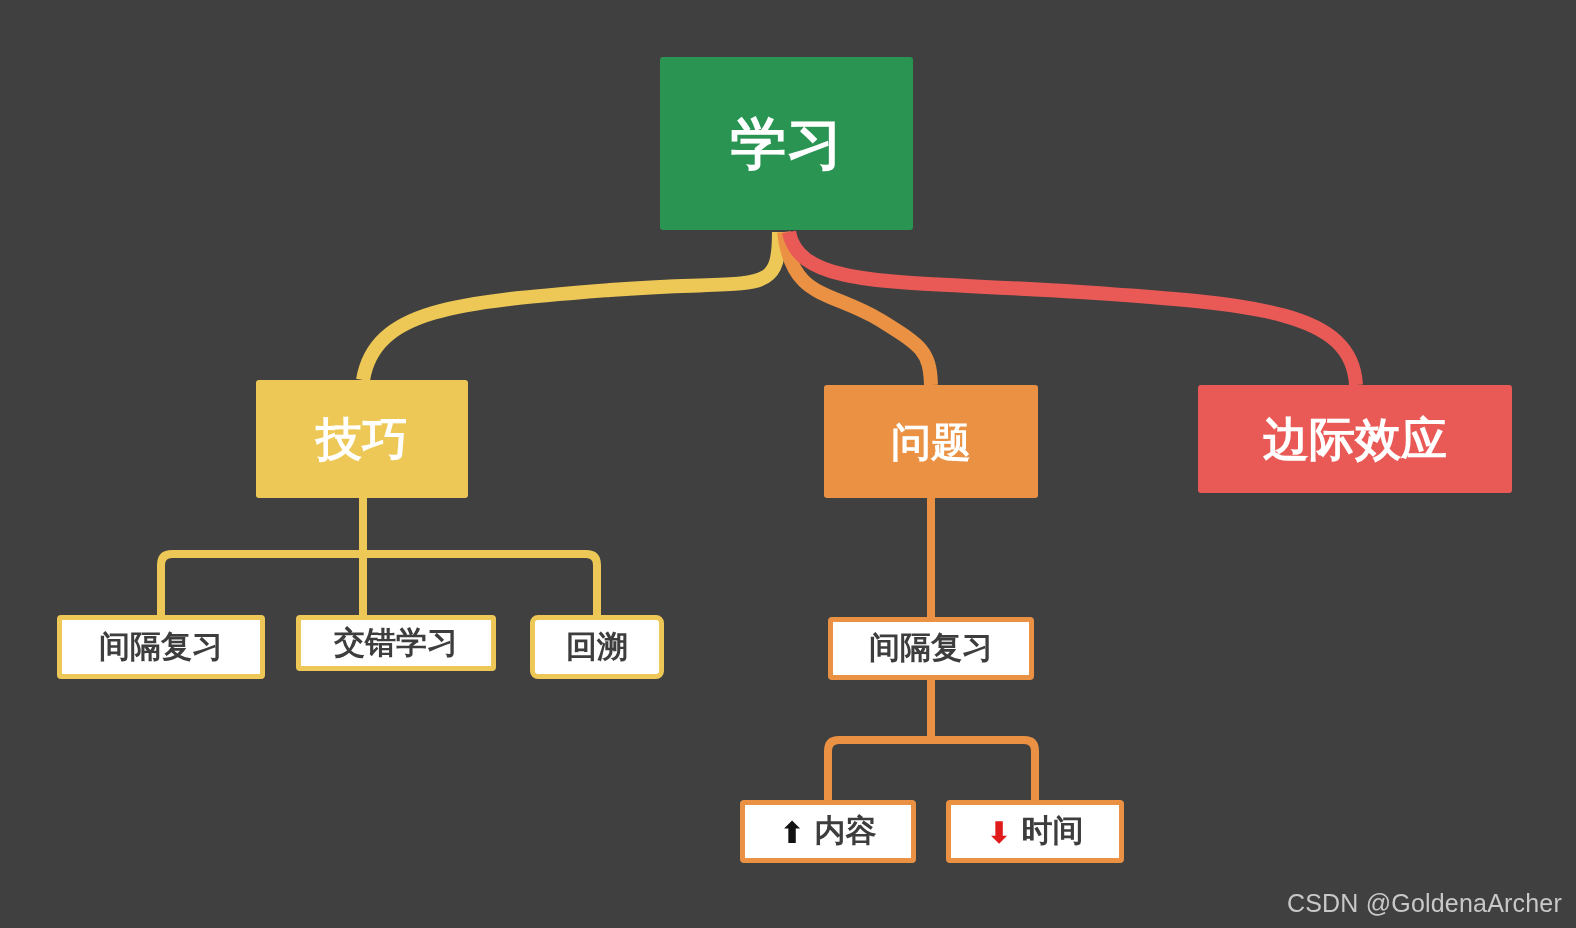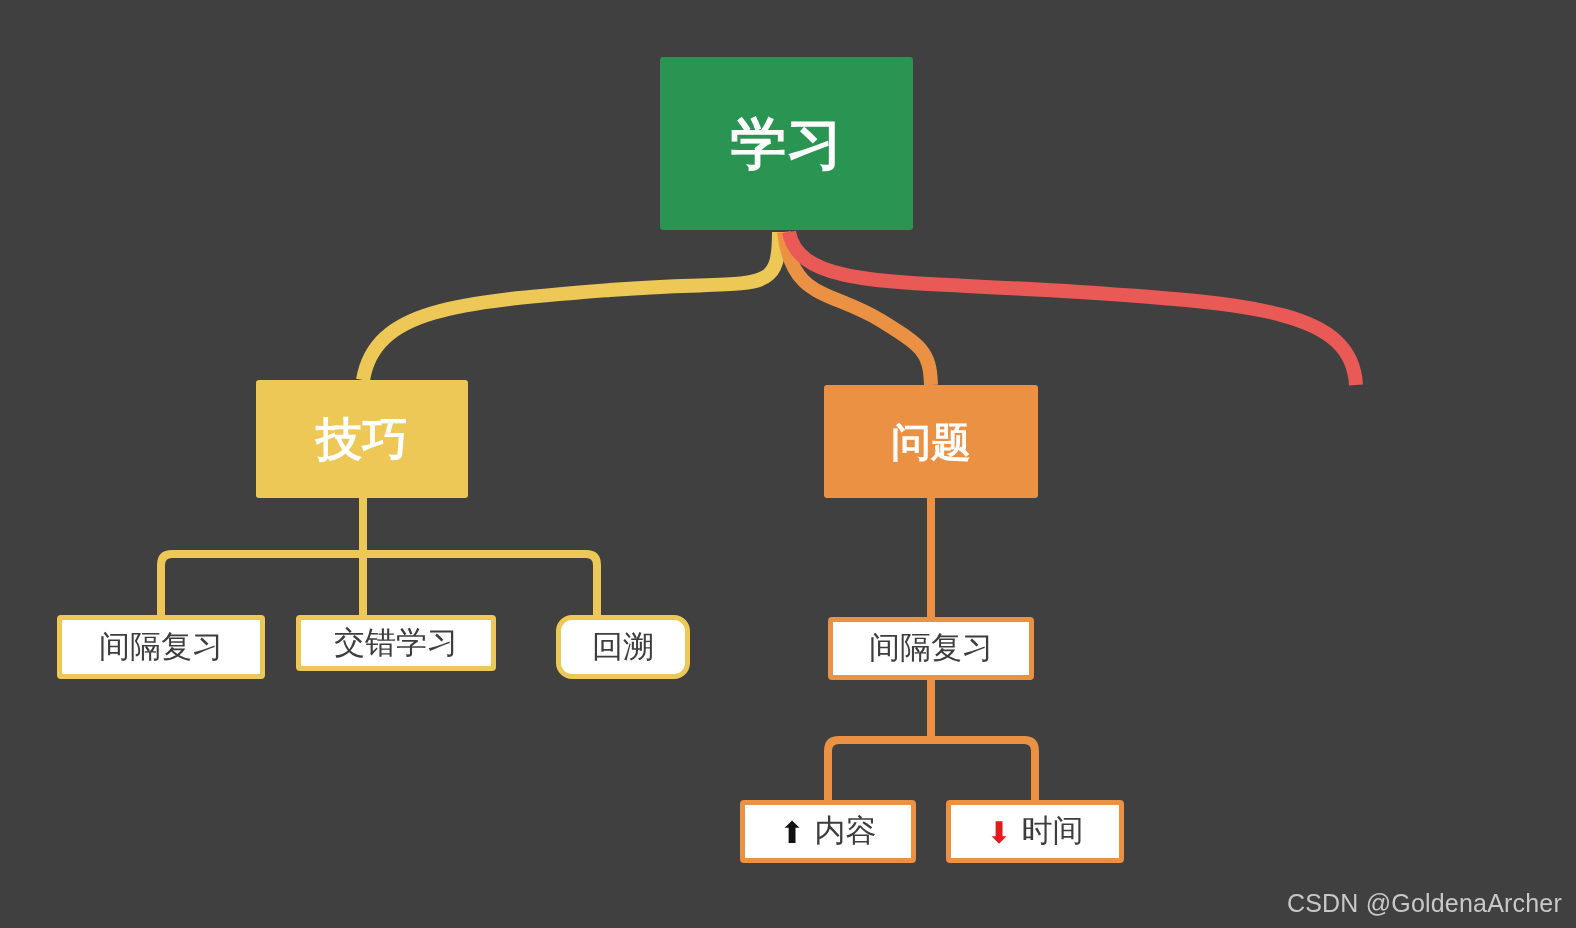--- a/index.html
+++ b/index.html
@@ -34,21 +34,21 @@
     text-align: center;
     line-height: 1.1;
   }
   .node-primary {
     color: #ffffff;
     font-weight: bold;
   }
   .node-leaf {
     background: #ffffff;
     color: #3d3d3d;
-    font-weight: normal;
+    font-weight: bold;
   }
   .leaf-inner {
     display: flex;
     align-items: center;
     justify-content: center;
     gap: 10px;
     white-space: nowrap;
   }
   .arrow-glyph {
     font-size: 30px;
@@ -88,30 +88,33 @@
   </div>
 
   <div class="node node-primary" style="left: 256px; top: 380px; width: 212px; height: 118px; font-size: 46px; border-radius: 3px; background: rgb(238, 200, 86); color: rgb(255, 255, 255);">
     <span>技巧</span>
   </div>
 
   <div class="node node-primary" style="left: 824px; top: 385px; width: 214px; height: 113px; font-size: 40px; border-radius: 3px; background: rgb(235, 145, 67); color: rgb(255, 255, 255);">
     <span>问题</span>
   </div>
 
+  <div class="node node-primary" style="left: 1198px; top: 385px; width: 314px; height: 108px; font-size: 46px; border-radius: 3px; background: rgb(233, 90, 86); color: rgb(255, 255, 255);">
+    <span>边际效应</span>
+  </div>
 
   <div class="node node-leaf" style="left: 57px; top: 615px; width: 208px; height: 64px; font-size: 31px; border-radius: 4px; border: 5px solid rgb(238, 200, 86); color: rgb(61, 61, 61);">
     <span class="leaf-inner">间隔复习</span>
   </div>
 
   <div class="node node-leaf" style="left: 296px; top: 615px; width: 200px; height: 56px; font-size: 31px; border-radius: 4px; border: 5px solid rgb(238, 200, 86); color: rgb(61, 61, 61);">
     <span class="leaf-inner">交错学习</span>
   </div>
 
-  <div class="node node-leaf" style="left: 556px; top: 615px; width: 134px; height: 64px; font-size: 31px; border-radius: 16px; border: 5px solid rgb(238, 200, 86); color: rgb(61, 61, 61);">
+  <div class="node node-leaf" style="left: 530px; top: 615px; width: 134px; height: 64px; font-size: 31px; border-radius: 8px; border: 5px solid rgb(238, 200, 86); color: rgb(61, 61, 61);">
     <span class="leaf-inner">回溯</span>
   </div>
 
   <div class="node node-leaf" style="left: 828px; top: 617px; width: 206px; height: 63px; font-size: 31px; border-radius: 4px; border: 5px solid rgb(235, 145, 67); color: rgb(61, 61, 61);">
     <span class="leaf-inner">间隔复习</span>
   </div>
 
   <div class="node node-leaf" style="left: 740px; top: 800px; width: 176px; height: 63px; font-size: 31px; border-radius: 4px; border: 5px solid rgb(235, 145, 67); color: rgb(61, 61, 61);">
     <span class="leaf-inner">
       <span class="arrow-glyph" style="color: rgb(17, 17, 17);">⬆</span>

